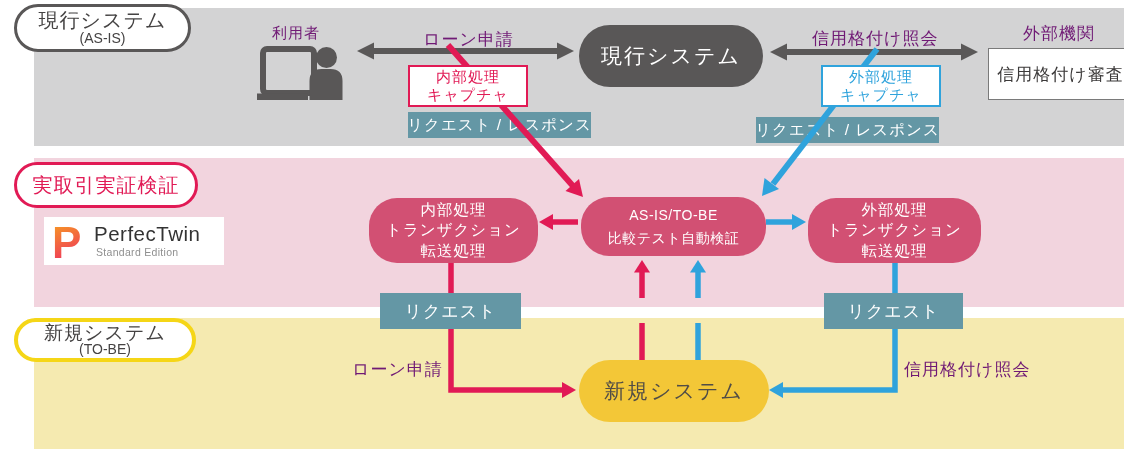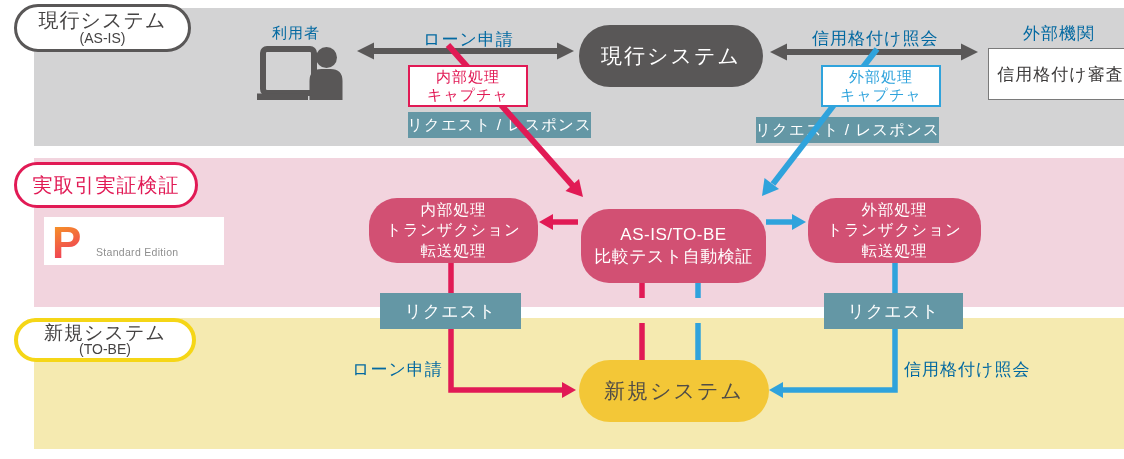--- a/index.html
+++ b/index.html
@@ -17,42 +17,42 @@
   .pill{position:absolute;left:3px;background:#fff;display:flex;flex-direction:column;
         align-items:center;justify-content:center;text-align:center;box-sizing:border-box;}
   .pill-asis{top:4px;width:177px;height:48px;border:3.5px solid #595757;border-radius:26px;color:#454343;}
   .pill-verify{top:162px;width:184px;height:46px;border:3.5px solid #e11a55;border-radius:24px;
                color:#e11a55;font-size:20px;letter-spacing:1px;}
   .pill-tobe{top:318px;width:182px;height:44px;border:4px solid #f5d617;border-radius:23px;color:#454343;}
   .pill-line1{font-size:20px;line-height:21px;letter-spacing:1px;}
   .pill-tobe .pill-line1{font-size:19px;line-height:19px;}
   .pill-line2{font-size:14px;line-height:15px;}
   
-  .lbl{position:absolute;color:#0369a1;font-size:17px;letter-spacing:1px;white-space:nowrap;text-align:center;}
+  .lbl{position:absolute;color:#701a75;font-size:17px;letter-spacing:1px;white-space:nowrap;text-align:center;}
   
   .tag{position:absolute;background:#6497a5;color:#fff;display:flex;align-items:center;
        justify-content:center;letter-spacing:1px;white-space:nowrap;z-index:2;}
   .tag-top{height:26px;font-size:15.5px;}
   .tag-bottom{height:36px;font-size:17px;}
   
   .darkbox{position:absolute;left:568px;top:25px;width:184px;height:62px;background:#595757;
            border-radius:31px;color:#fff;font-size:21px;letter-spacing:2px;
            display:flex;align-items:center;justify-content:center;z-index:2;}
   .whitebox{position:absolute;left:977px;top:48px;width:145px;height:52px;background:#fff;
             border:1.5px solid #7a7a7a;color:#3c3a3a;font-size:17px;letter-spacing:1px;
             display:flex;align-items:center;justify-content:center;z-index:2;box-sizing:border-box;}
   .capture{position:absolute;background:#fff;box-sizing:border-box;text-align:center;
            white-space:pre-line;font-size:15px;line-height:18.5px;letter-spacing:1px;
            display:flex;align-items:center;justify-content:center;z-index:4;}
   .capture-red{left:397px;top:65px;width:120px;height:42px;border:2px solid #e11a55;color:#e11a55;}
   .capture-blue{left:810px;top:65px;width:120px;height:42px;border:2px solid #2fa3dc;color:#2fa3dc;}
   .rosebox{position:absolute;background:#d25073;color:#fff;border-radius:28px;text-align:center;
            white-space:pre-line;display:flex;align-items:center;justify-content:center;z-index:2;}
   .rose-left{left:358px;top:198px;width:169px;height:65px;font-size:15.5px;line-height:20.5px;letter-spacing:1px;}
-  .rose-center{left:570px;top:209px;width:185px;height:74px;font-size:17px;line-height:22.5px;letter-spacing:0.5px;}
+  .rose-center{left:570px;top:197px;width:185px;height:59px;font-size:14px;line-height:22.5px;letter-spacing:0.5px;}
   .rose-right{left:797px;top:198px;width:173px;height:65px;font-size:15.5px;line-height:20.5px;letter-spacing:1px;}
   .newbox{position:absolute;left:568px;top:360px;width:190px;height:62px;background:#f3c737;
           border-radius:31px;color:#514d46;font-size:21px;letter-spacing:2px;
           display:flex;align-items:center;justify-content:center;z-index:2;}
   
   .logo{position:absolute;left:33px;top:217px;width:180px;height:48px;background:#fff;z-index:2;}
   .logo-name{position:absolute;left:50px;top:5px;font-size:20.5px;color:#333;letter-spacing:0.5px;}
   .logo-edition{position:absolute;left:52px;top:29px;font-size:10.5px;color:#8f8f8f;letter-spacing:0.3px;}
   
   svg.layer{position:absolute;left:0;top:0;z-index:1;}
@@ -148,20 +148,21 @@
   <div class="logo">
     <svg width="48" height="48" style="position:absolute;left:0;top:0;">
       <defs>
         <linearGradient id="pgrad" x1="0.2" y1="0" x2="0.45" y2="1">
           <stop offset="0" stop-color="#f7a21e"></stop>
           <stop offset="1" stop-color="#ee2a63"></stop>
         </linearGradient>
       </defs>
       <text x="8" y="41" font-size="44" font-weight="bold" fill="url(#pgrad)" font-family="Liberation Sans, sans-serif">P</text>
     </svg>
+    <div class="logo-name">PerfecTwin</div>
     <div class="logo-edition">Standard Edition</div>
   </div>
   <div class="rosebox rose-left">内部処理
 トランザクション
 転送処理</div>
   <div class="rosebox rose-center">AS-IS/TO-BE
 比較テスト自動検証</div>
   <div class="rosebox rose-right">外部処理
 トランザクション
 転送処理</div>

